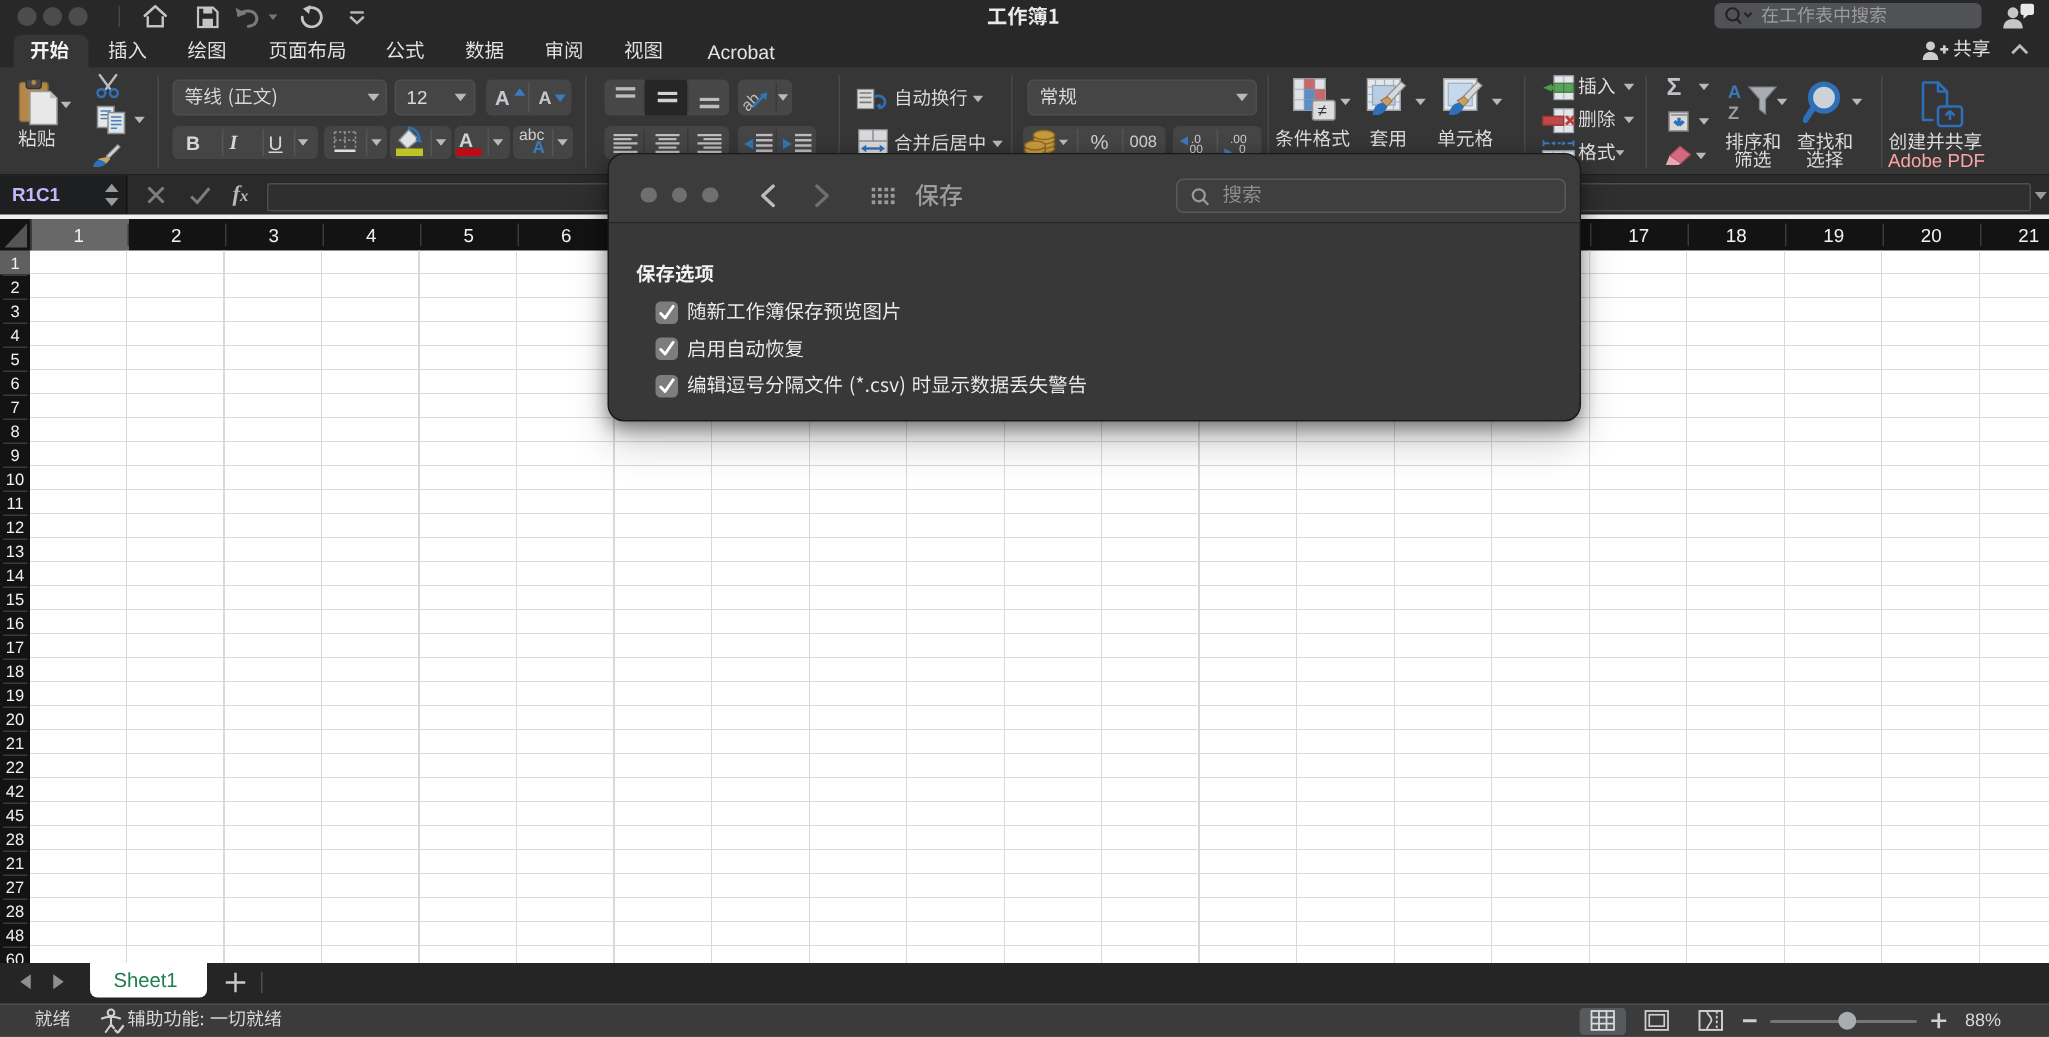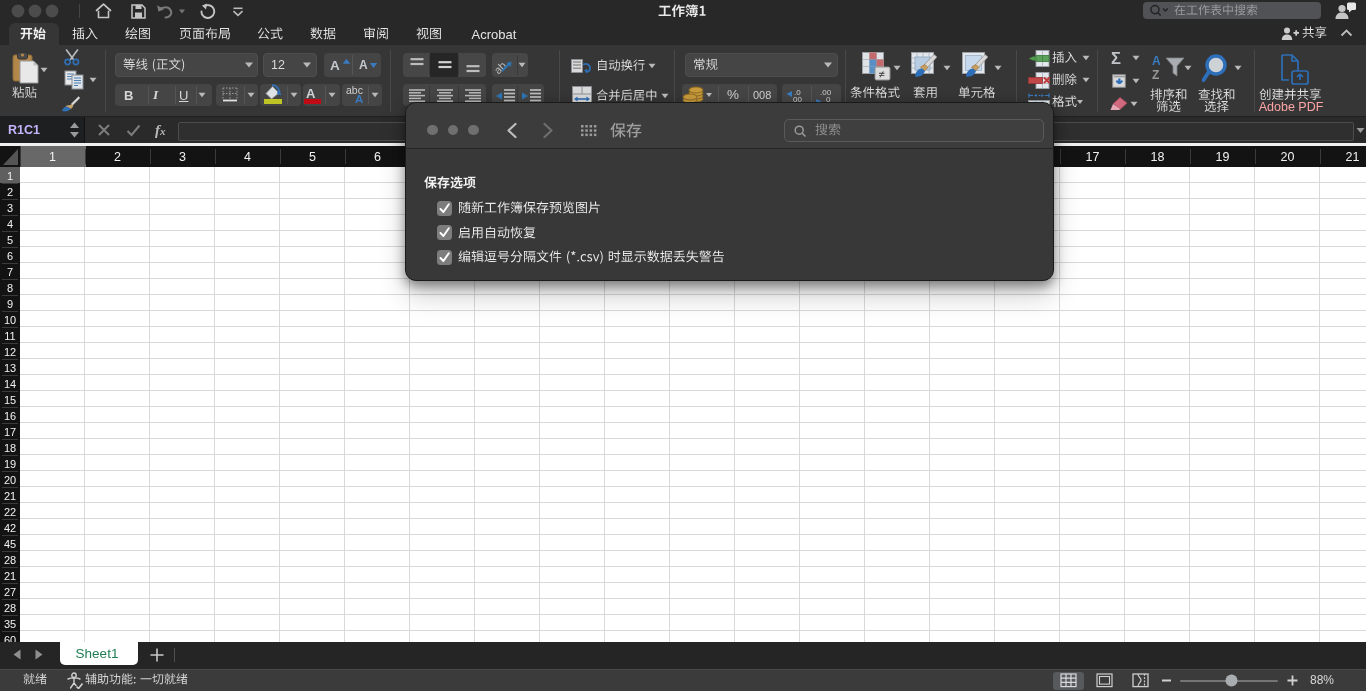--- a/index.html
+++ b/index.html
@@ -590,21 +590,21 @@
     <div style="position:absolute;left:10px;transform:translateX(-50%);top:535.6px;font:400 11px 'Liberation Sans',sans-serif;color:#f2f2f2;white-space:nowrap;line-height:16px">45</div>
     <div style="position:absolute;left:2px;top:551px;width:16px;height:1px;background:#3a3a3a"></div>
     <div style="position:absolute;left:10px;transform:translateX(-50%);top:551.6px;font:400 11px 'Liberation Sans',sans-serif;color:#f2f2f2;white-space:nowrap;line-height:16px">28</div>
     <div style="position:absolute;left:2px;top:567px;width:16px;height:1px;background:#3a3a3a"></div>
     <div style="position:absolute;left:10px;transform:translateX(-50%);top:567.6px;font:400 11px 'Liberation Sans',sans-serif;color:#f2f2f2;white-space:nowrap;line-height:16px">21</div>
     <div style="position:absolute;left:2px;top:583px;width:16px;height:1px;background:#3a3a3a"></div>
     <div style="position:absolute;left:10px;transform:translateX(-50%);top:583.6px;font:400 11px 'Liberation Sans',sans-serif;color:#f2f2f2;white-space:nowrap;line-height:16px">27</div>
     <div style="position:absolute;left:2px;top:599px;width:16px;height:1px;background:#3a3a3a"></div>
     <div style="position:absolute;left:10px;transform:translateX(-50%);top:599.6px;font:400 11px 'Liberation Sans',sans-serif;color:#f2f2f2;white-space:nowrap;line-height:16px">28</div>
     <div style="position:absolute;left:2px;top:615px;width:16px;height:1px;background:#3a3a3a"></div>
-    <div style="position:absolute;left:10px;transform:translateX(-50%);top:615.6px;font:400 11px 'Liberation Sans',sans-serif;color:#f2f2f2;white-space:nowrap;line-height:16px">35</div>
+    <div style="position:absolute;left:10px;transform:translateX(-50%);top:615.6px;font:400 11px 'Liberation Sans',sans-serif;color:#f2f2f2;white-space:nowrap;line-height:16px">48</div>
     <div style="position:absolute;left:2px;top:631px;width:16px;height:1px;background:#3a3a3a"></div>
     <div style="position:absolute;left:10px;transform:translateX(-50%);top:631.6px;font:400 11px 'Liberation Sans',sans-serif;color:#f2f2f2;white-space:nowrap;line-height:16px">60</div>
     <div style="position:absolute;left:2px;top:647px;width:16px;height:1px;background:#3a3a3a"></div>
     <div style="position:absolute;left:0px;top:642px;width:1366px;height:27.5px;background:#252525"></div>
     <svg style="position:absolute;left:12px;top:649px;" width="10" height="11" viewBox="0 0 10 11">
       <path d="M8.5 0.5 L1.5 5.5 L8.5 10.5 Z" fill="#8f8f8f"></path>
     </svg>
     <svg style="position:absolute;left:34px;top:649px;" width="10" height="11" viewBox="0 0 10 11">
       <path d="M1.5 0.5 L8.5 5.5 L1.5 10.5 Z" fill="#8f8f8f"></path>
     </svg>

